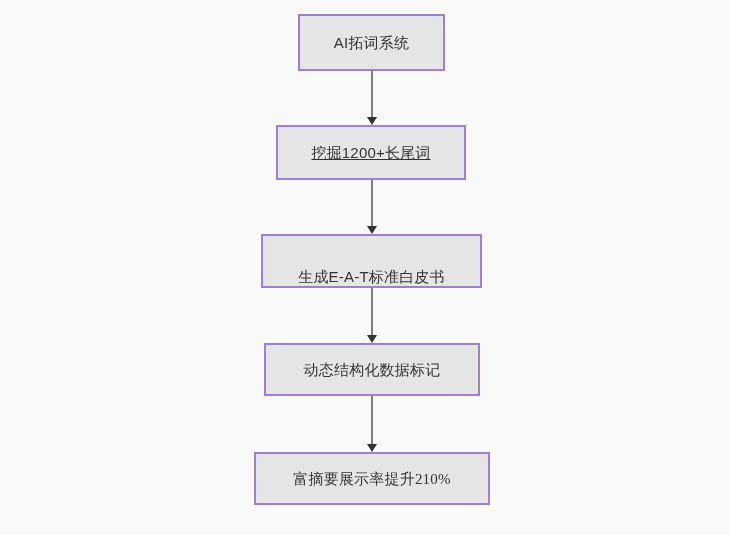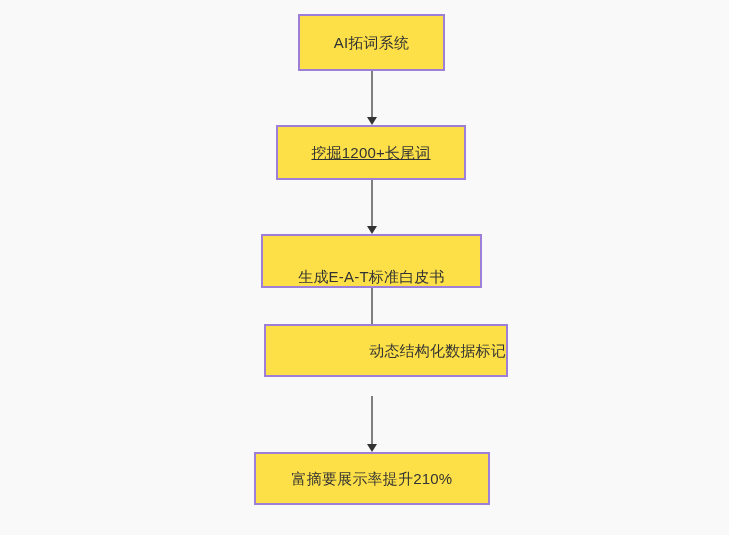--- a/index.html
+++ b/index.html
@@ -15,21 +15,21 @@
     overflow: hidden;
   }
   #flowchart {
     position: relative;
     width: 729px;
     height: 535px;
   }
   .node {
     position: absolute;
     box-sizing: border-box;
-    background: #fde047;
+    background: #e5e5e5;
     border: 2px solid #9d7fd8;
     color: #333333;
     font-size: 15px;
     line-height: 1.2;
     letter-spacing: 0.2px;
     display: flex;
     align-items: center;
     justify-content: center;
     text-align: center;
     white-space: nowrap;
@@ -81,26 +81,26 @@
 
   <div class="node" style="left:261px; top:234px; width:221px; height:54px;align-items:flex-end;">
     <span>生成E-A-T标准白皮书</span>
   </div>
 
   <div class="edge" style="left:372px; top:288px;">
     <div class="shaft" style="height:47px;"></div>
     <div class="head" style="top:47px;"></div>
   </div>
 
-  <div class="node" style="left:264px; top:324px; width:244px; height:53px;justify-content:flex-end;">
+  <div class="node" style="left:264px; top:343px; width:216px; height:53px;">
     <span>动态结构化数据标记</span>
   </div>
 
   <div class="edge" style="left:372px; top:396px;">
     <div class="shaft" style="height:48px;"></div>
     <div class="head" style="top:48px;"></div>
   </div>
 
-  <div class="node" style="left:254px; top:452px; width:236px; height:53px;">
+  <div class="node" style="left:254px; top:452px; width:236px; height:53px;font-family:Liberation Serif, serif;">
     <span>富摘要展示率提升210%</span>
   </div>
 
 </div>
 
 </body></html>

